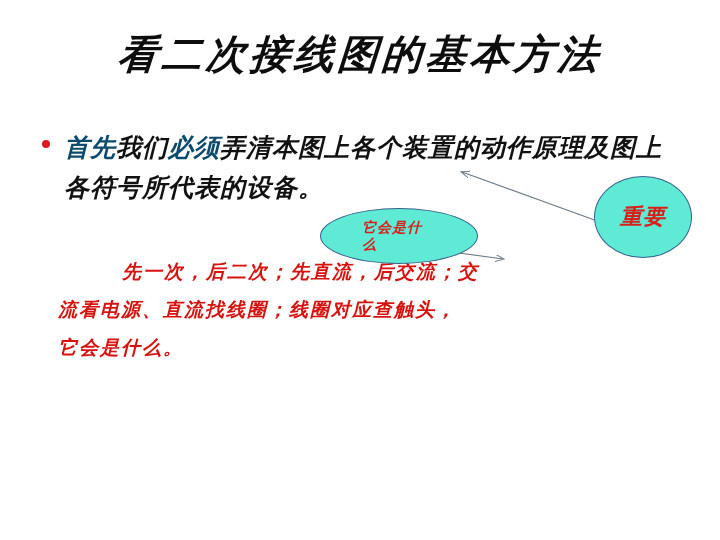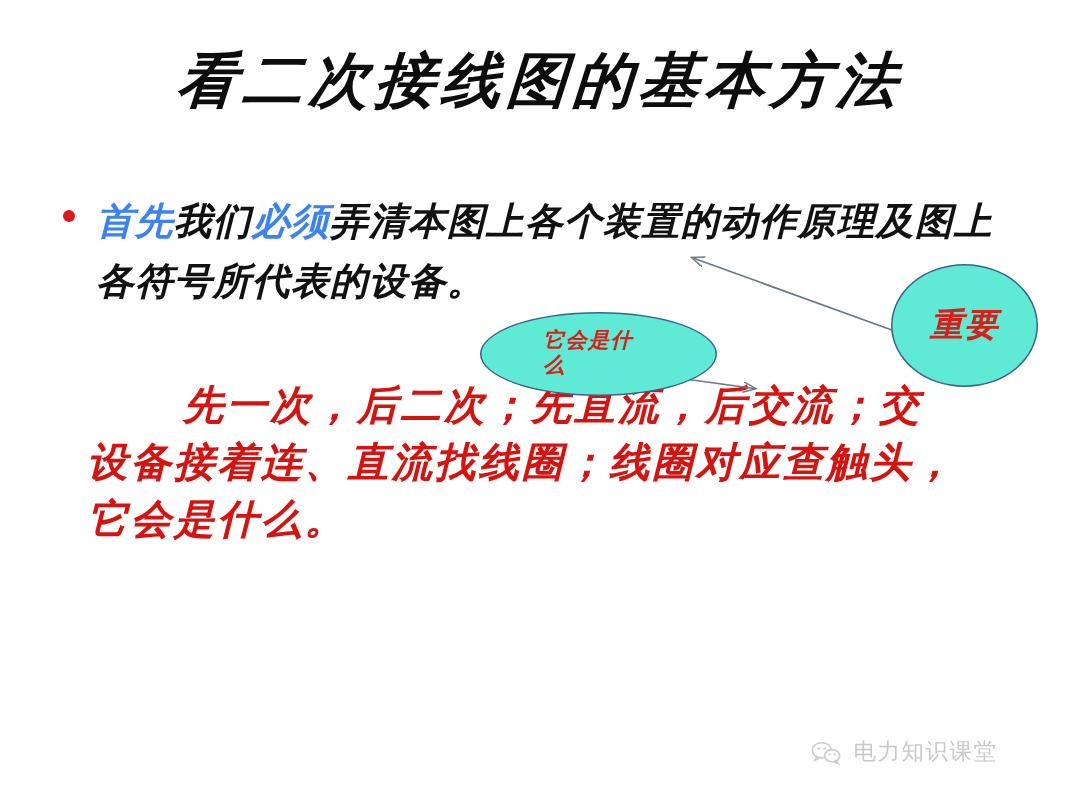--- a/index.html
+++ b/index.html
@@ -56,38 +56,38 @@
   .para {
     font-family: "DejaVu Serif", "Liberation Serif", serif;
     font-size: 25px;
     font-weight: bold;
     font-style: italic;
     line-height: 40px;
     color: #111111;
     letter-spacing: 1px;
   }
   .para .red {
-    color: #3b82f6;
+    color: #0c4a6e;
   }
 
   
   #bullet-1 { top: 128px; }
   #bullet-1 .para { margin: 0; }
 
   
   #bullet-2 { top: 210px; }
 
   
   .rhyme {
     position: absolute;
     left: 58px;
     top: 252px;
     width: 630px;
     font-family: "DejaVu Serif", "Liberation Serif", serif;
-    font-size: 27px;
+    font-size: 19px;
     font-weight: bold;
     font-style: italic;
     line-height: 38px;
     color: #d7130f;
     letter-spacing: 2px;
   }
   .rhyme .indent { padding-left: 64px; display: block; }
   .rhyme span.line { display: block; }
 
   
@@ -165,21 +165,21 @@
   <div class="bullet-block" id="bullet-1">
     <div class="bullet-row">
       <span class="bullet-dot"></span>
       <p class="para"><span class="red">首先</span><span>我们</span><span class="red">必须</span><span>弄清本图上各个装置的动作原理及图上各符号所代表的设备。</span></p>
     </div>
   </div>
 
 
   <div class="rhyme">
     <span class="line indent">先一次，后二次；先直流，后交流；交</span>
-    <span class="line">设备接着连、直流找线圈；线圈对应查触头，</span>
+    <span class="line">流看电源、直流找线圈；线圈对应查触头，</span>
     <span class="line">它会是什么。</span>
   </div>
 
   <svg id="arrow-layer" viewBox="0 0 720 540">
     <defs>
       <marker id="ah" markerWidth="9" markerHeight="9" refX="7" refY="3.2" orient="auto" markerUnits="strokeWidth">
         <path d="M0,0 L8,3.2 L0,6.4" fill="none" stroke="#6b7a88" stroke-width="0.9"></path>
       </marker>
     </defs>
     <line x1="600" y1="222" x2="462" y2="172" stroke="#6b7a88" stroke-width="1.1" marker-end="url(#ah)"></line>
@@ -187,27 +187,14 @@
   </svg>
 
   <div class="ellipse" id="ellipse-question">
     <span class="etext">它会是什么</span>
   </div>
 
   <div class="ellipse" id="ellipse-important">
     <span class="etext">重要</span>
   </div>
 
-  <div class="watermark">
-    <svg class="wm-icon" viewBox="0 0 24 20">
-      <ellipse cx="8.5" cy="8" rx="7" ry="5.6" fill="none" stroke="#cccccc" stroke-width="1.2"></ellipse>
-      <path d="M5 12.6 L3.4 15.4 L6.6 13.9" fill="none" stroke="#cccccc" stroke-width="1.2"></path>
-      <circle cx="6.2" cy="6.6" r="0.95" fill="#cccccc"></circle>
-      <circle cx="10.6" cy="6.6" r="0.95" fill="#cccccc"></circle>
-      <ellipse cx="16.2" cy="12" rx="5.6" ry="4.5" fill="#ffffff" stroke="#cccccc" stroke-width="1.2"></ellipse>
-      <path d="M19.2 15.6 L20.6 17.8 L17.9 16.6" fill="none" stroke="#cccccc" stroke-width="1.2"></path>
-      <circle cx="14.4" cy="11" r="0.8" fill="#cccccc"></circle>
-      <circle cx="18" cy="11" r="0.8" fill="#cccccc"></circle>
-    </svg>
-    <span>电力知识课堂</span>
-  </div>
 
 </div>
 
 </body></html>

